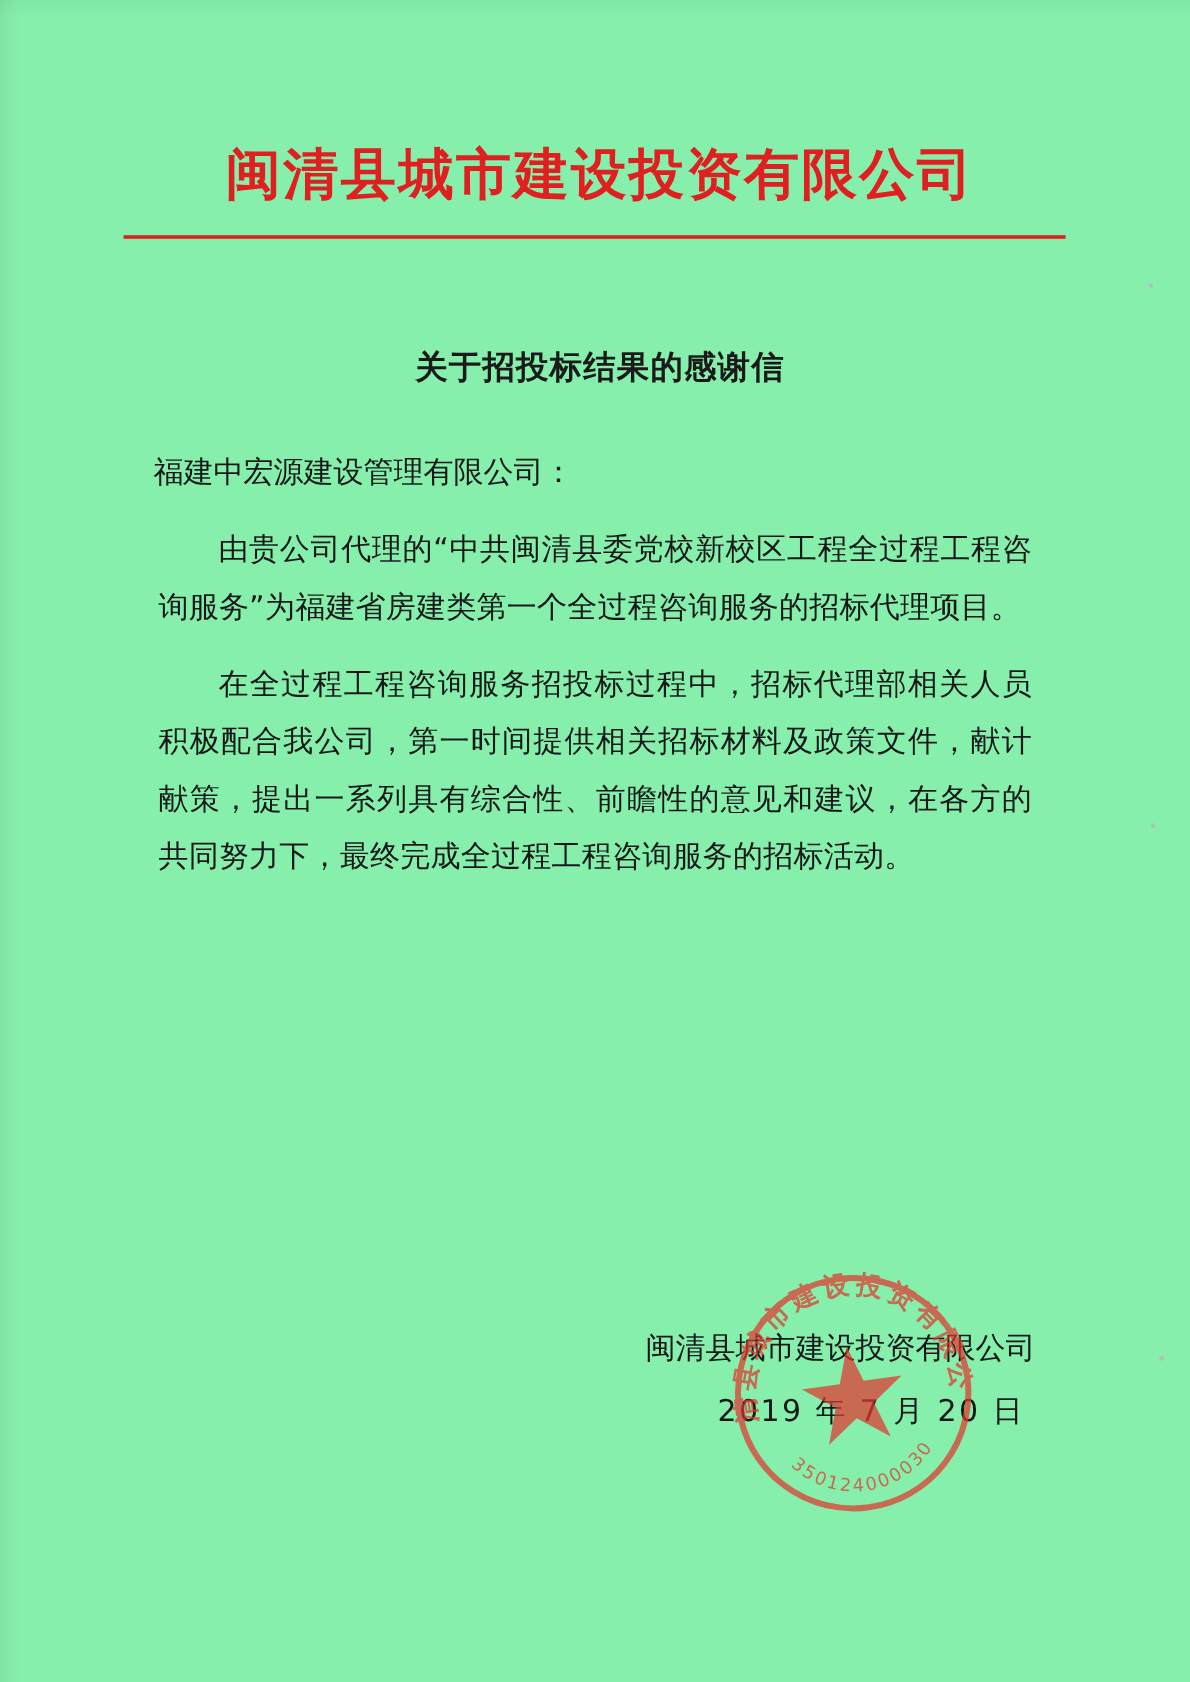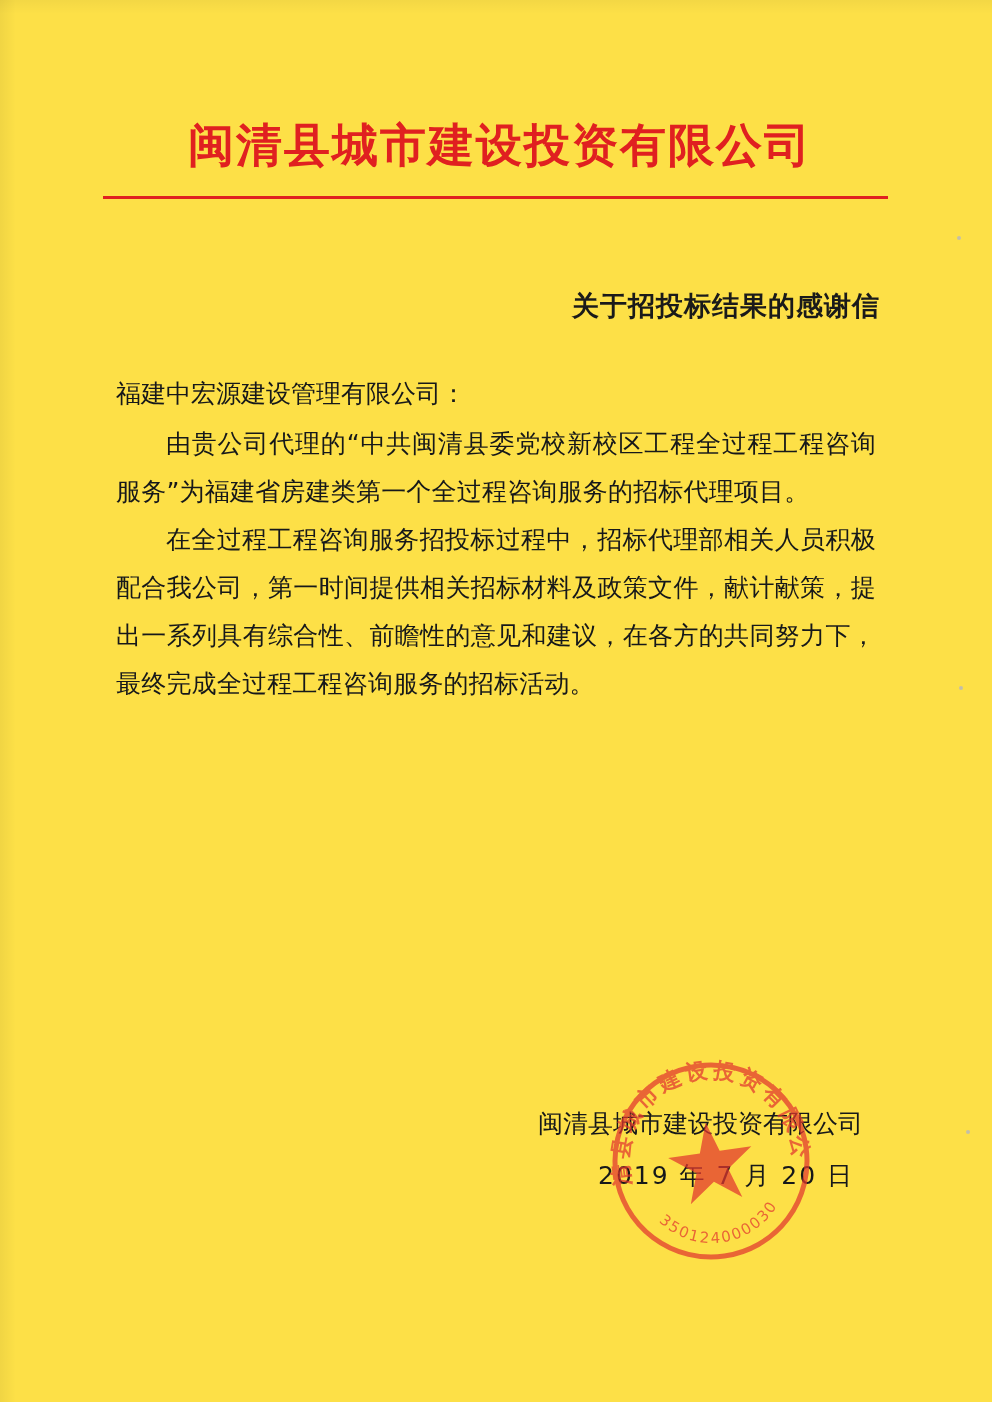--- a/index.html
+++ b/index.html
@@ -12,21 +12,21 @@
     background: #ffffff;
     font-family: "Liberation Serif", "DejaVu Serif", serif;
     overflow: hidden;
     position: relative;
   }
 
   
   .page {
     position: absolute;
     inset: 0;
-    background: #fde047;
+    background: #86efac;
   }
 
   .sheet {
     position: absolute;
     left: 0;
     top: 0;
     width: 992px;
     height: 1402px;
   }
 
@@ -55,46 +55,46 @@
     height: 3px;
     background: #e02020;
   }
 
   
   .doc-title {
     position: absolute;
     left: 120px;
     top: 288px;
     width: 760px;
-    text-align: right;
+    text-align: center;
     font-family: Liberation Serif, serif;
     font-weight: bold;
     font-size: 27px;
     color: #1a1a1a;
     letter-spacing: 1px;
   }
 
   
   .body-block {
     position: absolute;
     left: 116px;
     top: 370px;
     width: 760px;
     font-size: 25px;
     line-height: 48px;
     color: #16181a;
     font-family: "DejaVu Sans", "Liberation Sans", sans-serif;
   }
   .salutation {
-    margin: 0 0 2px 0;
+    margin: 0 0 2px 12px;
     text-align: justify;
     text-align-last: left;
   }
   .para {
-    margin: 0;
+    margin: 16px;
     text-indent: 2em;
     text-align: justify;
     text-align-last: left;
     letter-spacing: 0.2px;
   }
 
   
   .signature {
     position: absolute;
     left: 480px;

